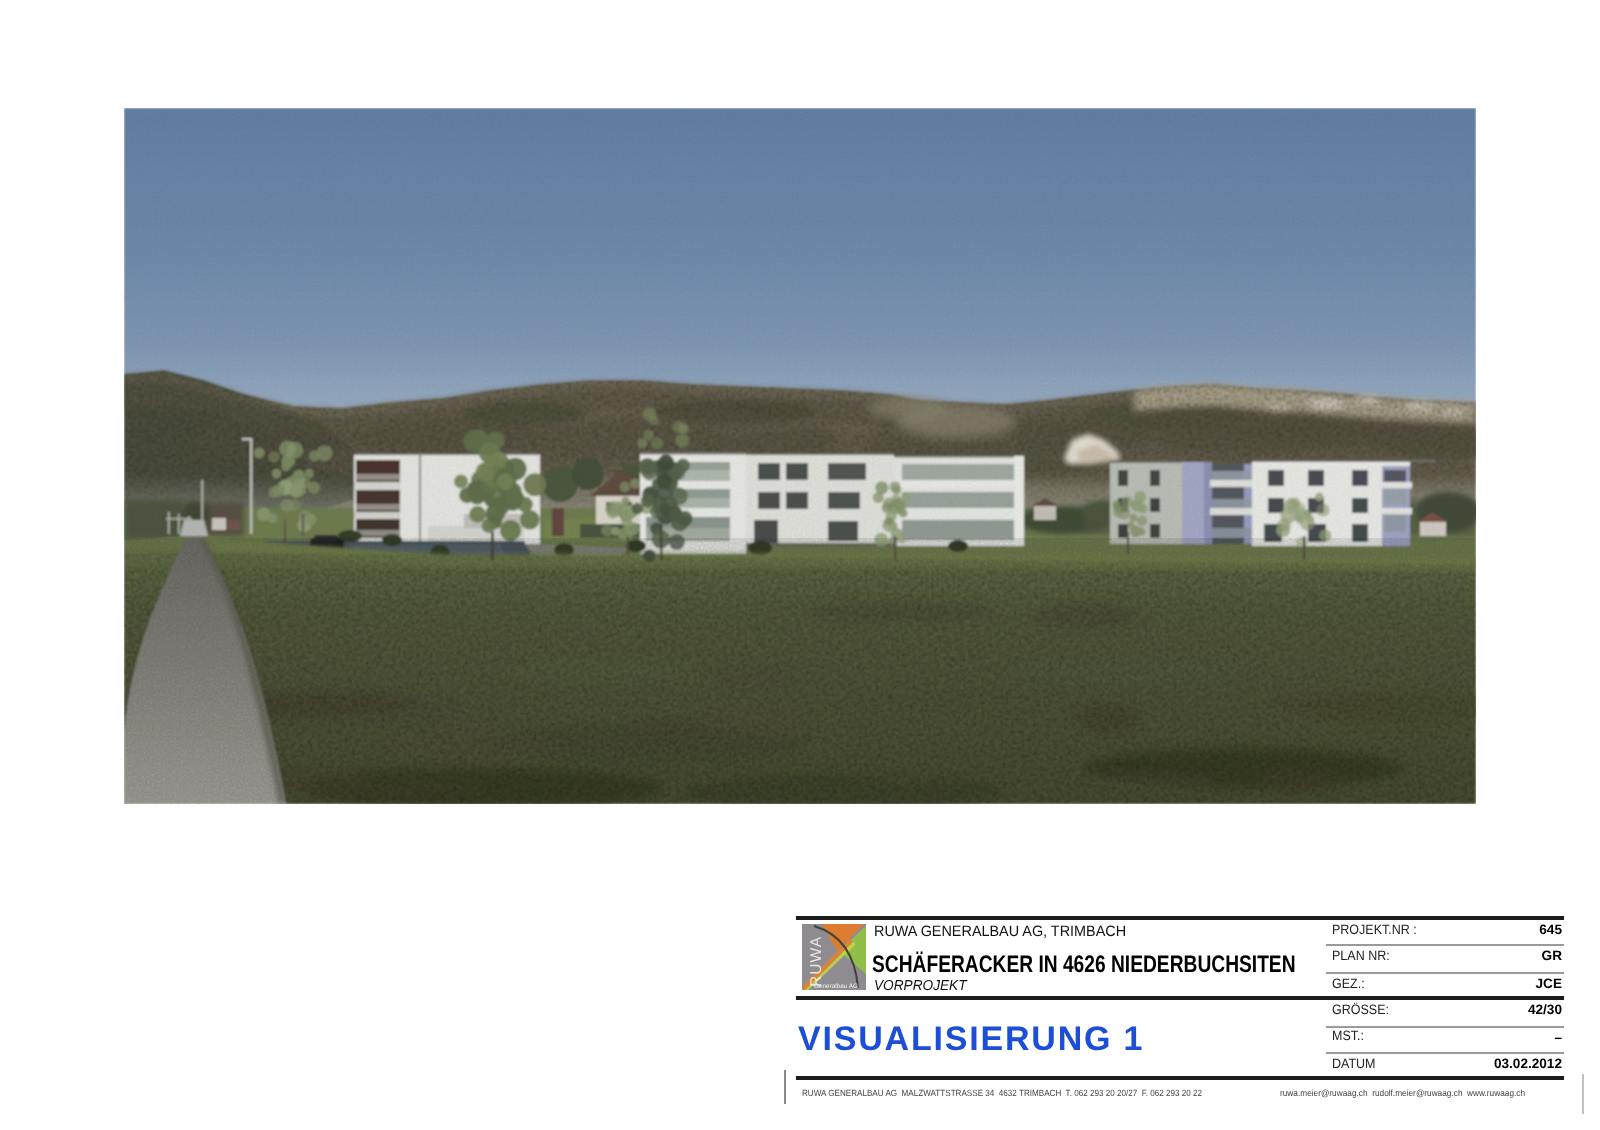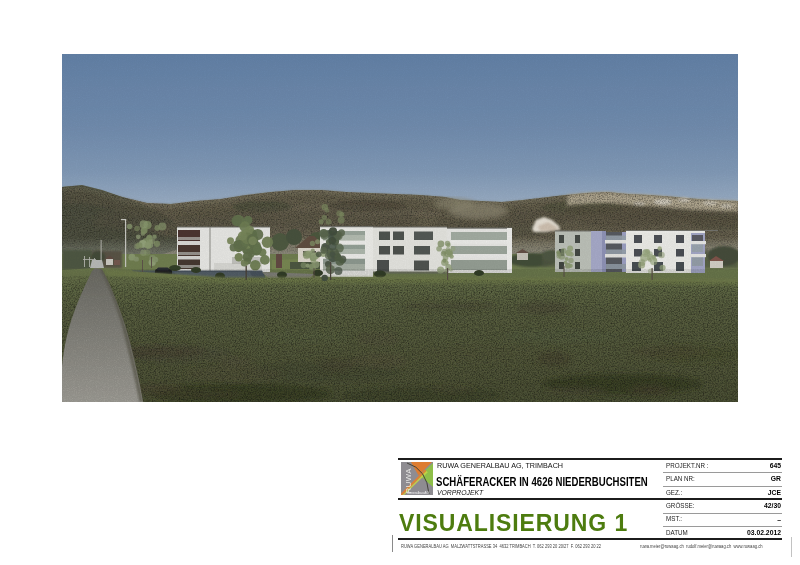--- a/index.html
+++ b/index.html
@@ -559,21 +559,21 @@
 </div>
 
 <div class="abs tb" style="left:437px;top:461.5px;"><span class="sx" style="font-size:7.5px;color:#111;transform:scale(0.96,1);">RUWA GENERALBAU AG, TRIMBACH</span></div>
 
 <div class="abs tb" style="left:436px;top:476px;text-decoration:underline;"><span class="sx" style="font-size:12px;font-weight:bold;color:#000;transform:scale(0.8,1);">SCHÄFERACKER IN 4626 NIEDERBUCHSITEN</span></div>
 
 <div class="abs tb" style="left:437px;top:488.5px;font-style:italic;"><span class="sx" style="font-size:7.2px;color:#111;transform:scale(0.95,1);">VORPROJEKT</span></div>
 
 <div class="abs" style="left:398px;top:498.3px;width:384px;height:1.4px;background:#1c1c1c;"></div>
 
-<div class="abs tb" style="left:399px;top:510.3px;"><span class="sx" style="font-size:23px;font-weight:bold;color:#4d7c0f;letter-spacing:0.9px;">VISUALISIERUNG 1</span></div>
+<div class="abs tb" style="left:399px;top:510.3px;"><span class="sx" style="font-size:17px;font-weight:bold;color:#1d4ed8;letter-spacing:0.9px;">VISUALISIERUNG 1</span></div>
 
 <div class="abs tb" style="left:666px;top:461.7px;"><span class="sx" style="font-size:6.8px;color:#222;transform:scale(0.92,1);">PROJEKT.NR :</span></div>
 <div class="abs tb" style="left:666px;top:475.1px;"><span class="sx" style="font-size:6.8px;color:#222;transform:scale(0.92,1);">PLAN NR:</span></div>
 <div class="abs tb" style="left:666px;top:488.5px;"><span class="sx" style="font-size:6.8px;color:#222;transform:scale(0.92,1);">GEZ.:</span></div>
 <div class="abs tb" style="left:666px;top:501.9px;"><span class="sx" style="font-size:6.8px;color:#222;transform:scale(0.92,1);">GRÖSSE:</span></div>
 <div class="abs tb" style="left:666px;top:515.3px;"><span class="sx" style="font-size:6.8px;color:#222;transform:scale(0.92,1);">MST.:</span></div>
 <div class="abs tb" style="left:666px;top:528.7px;"><span class="sx" style="font-size:6.8px;color:#222;transform:scale(0.92,1);">DATUM</span></div>
 
 <div class="abs" style="left:681px;top:461.9px;width:100px;font-size:6.8px;font-weight:bold;color:#000;text-align:right;">645</div>
 <div class="abs" style="left:681px;top:475.3px;width:100px;font-size:6.8px;font-weight:bold;color:#000;text-align:right;">GR</div>

